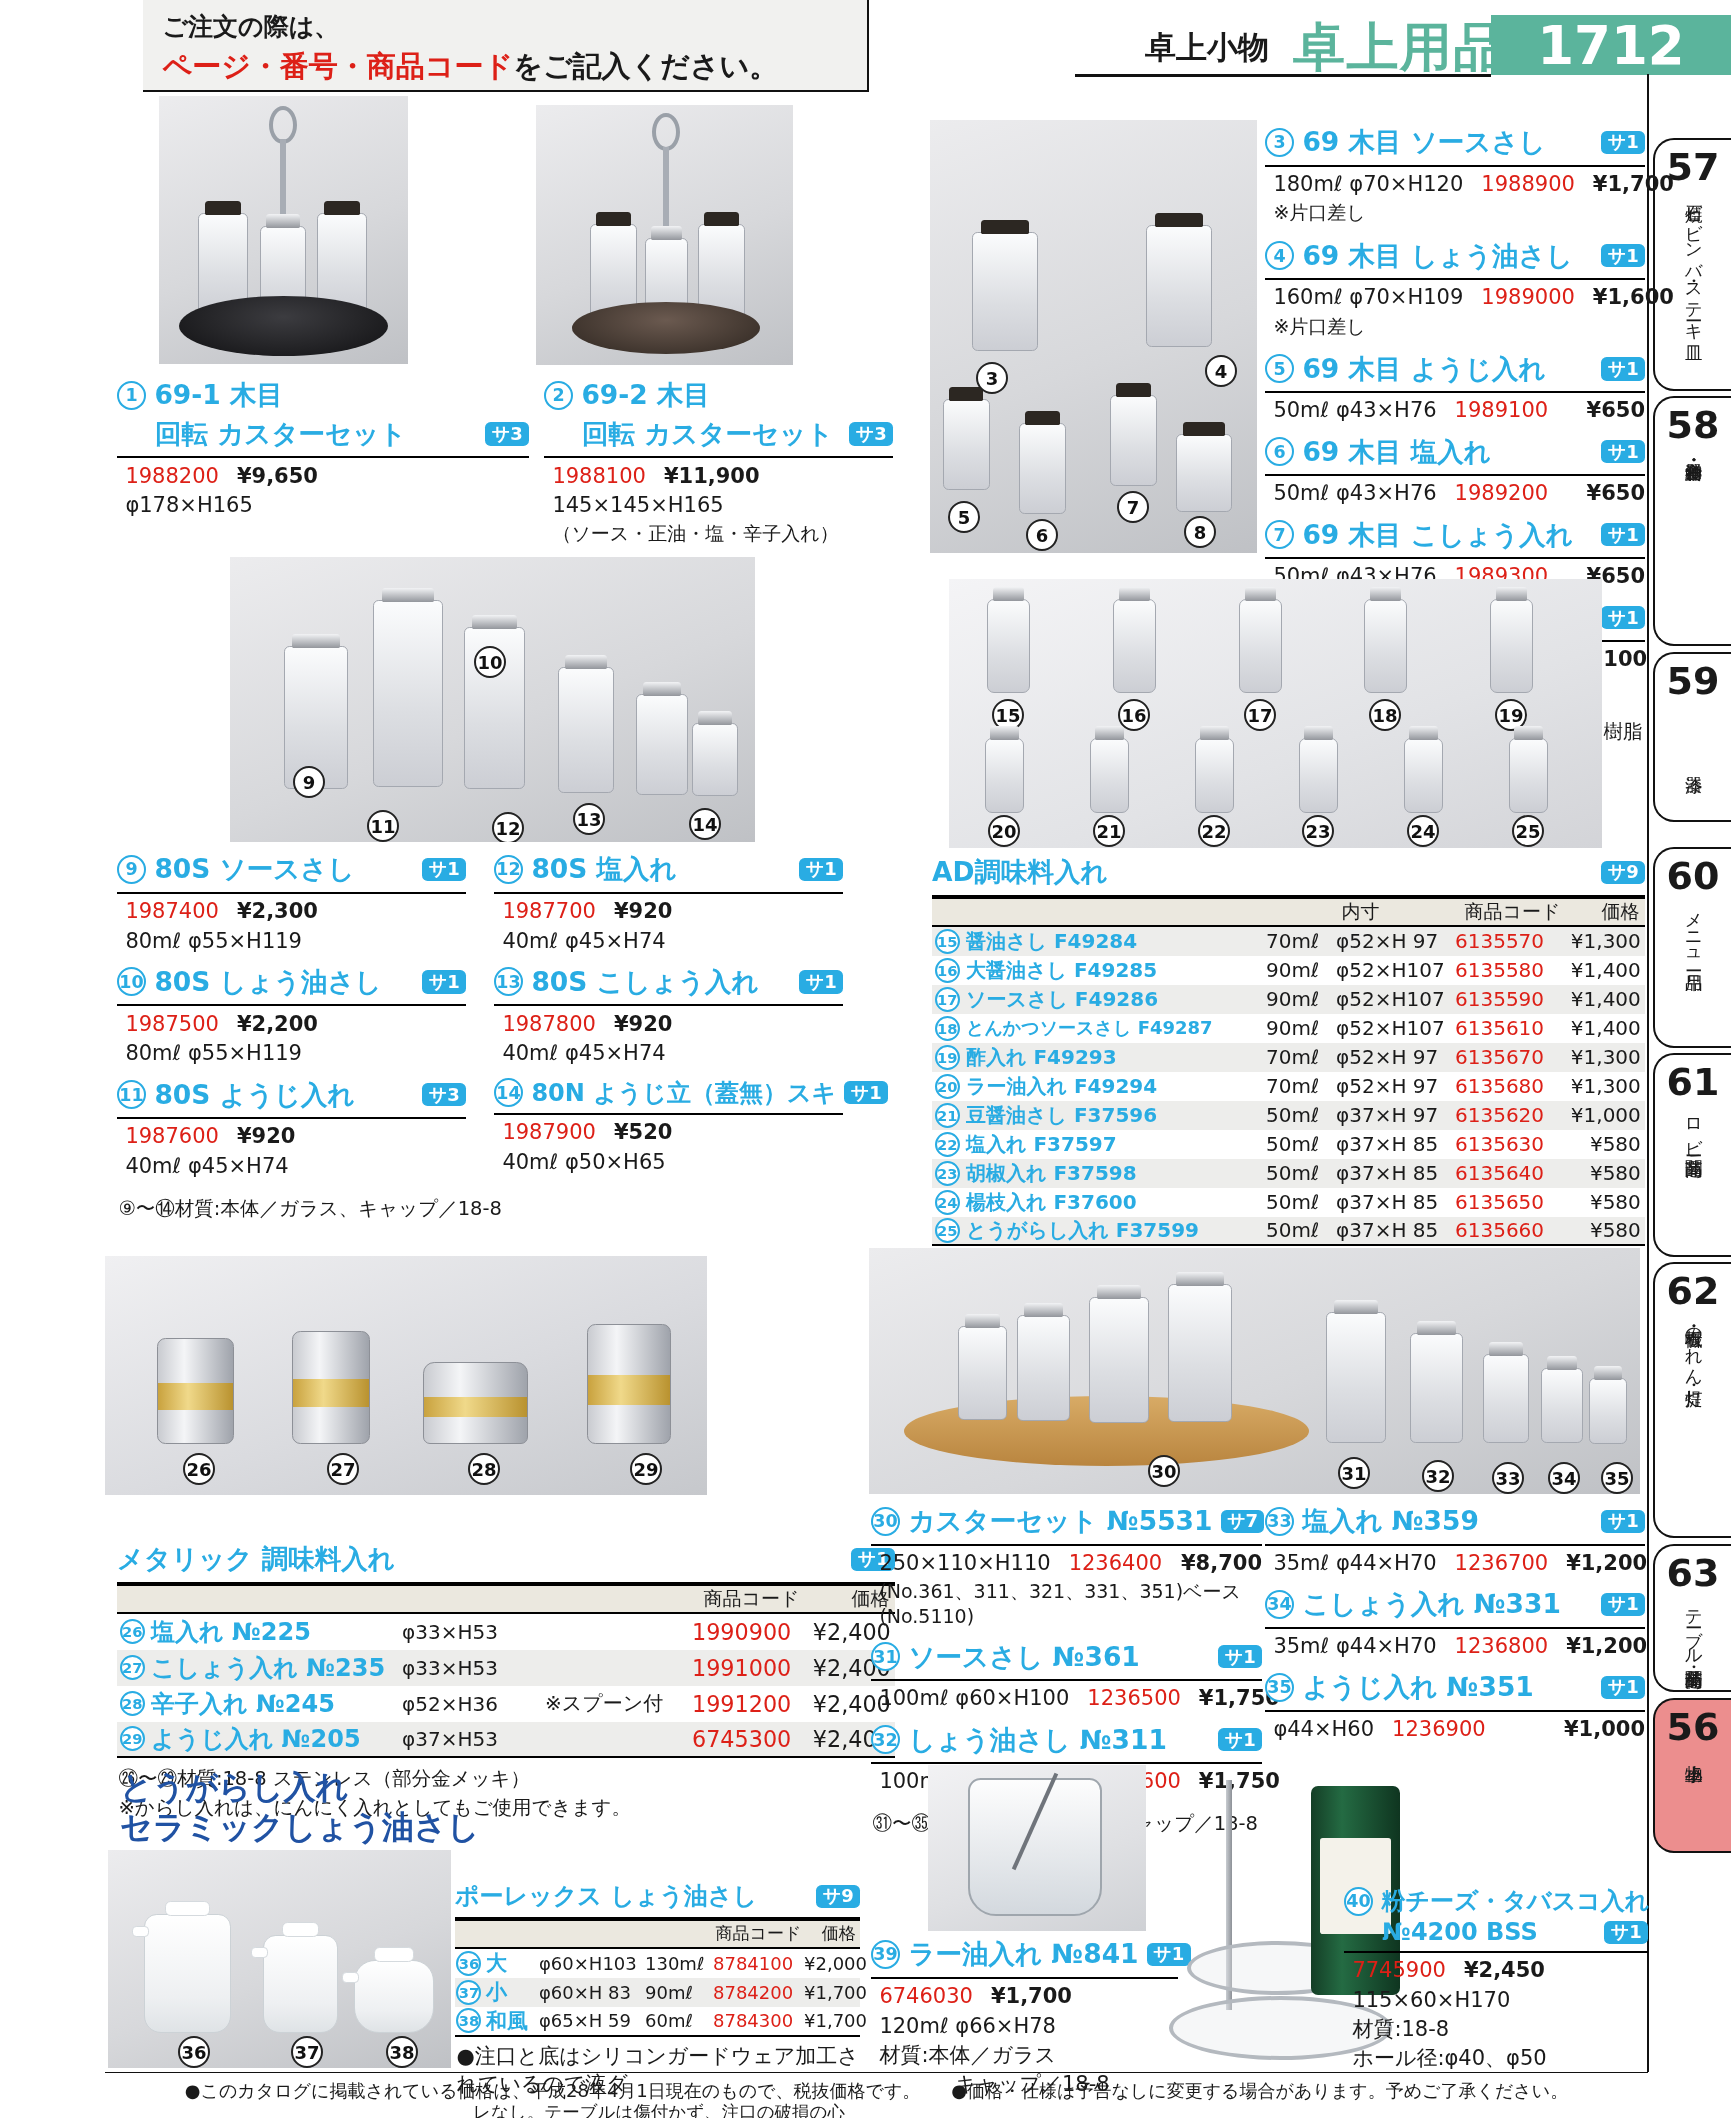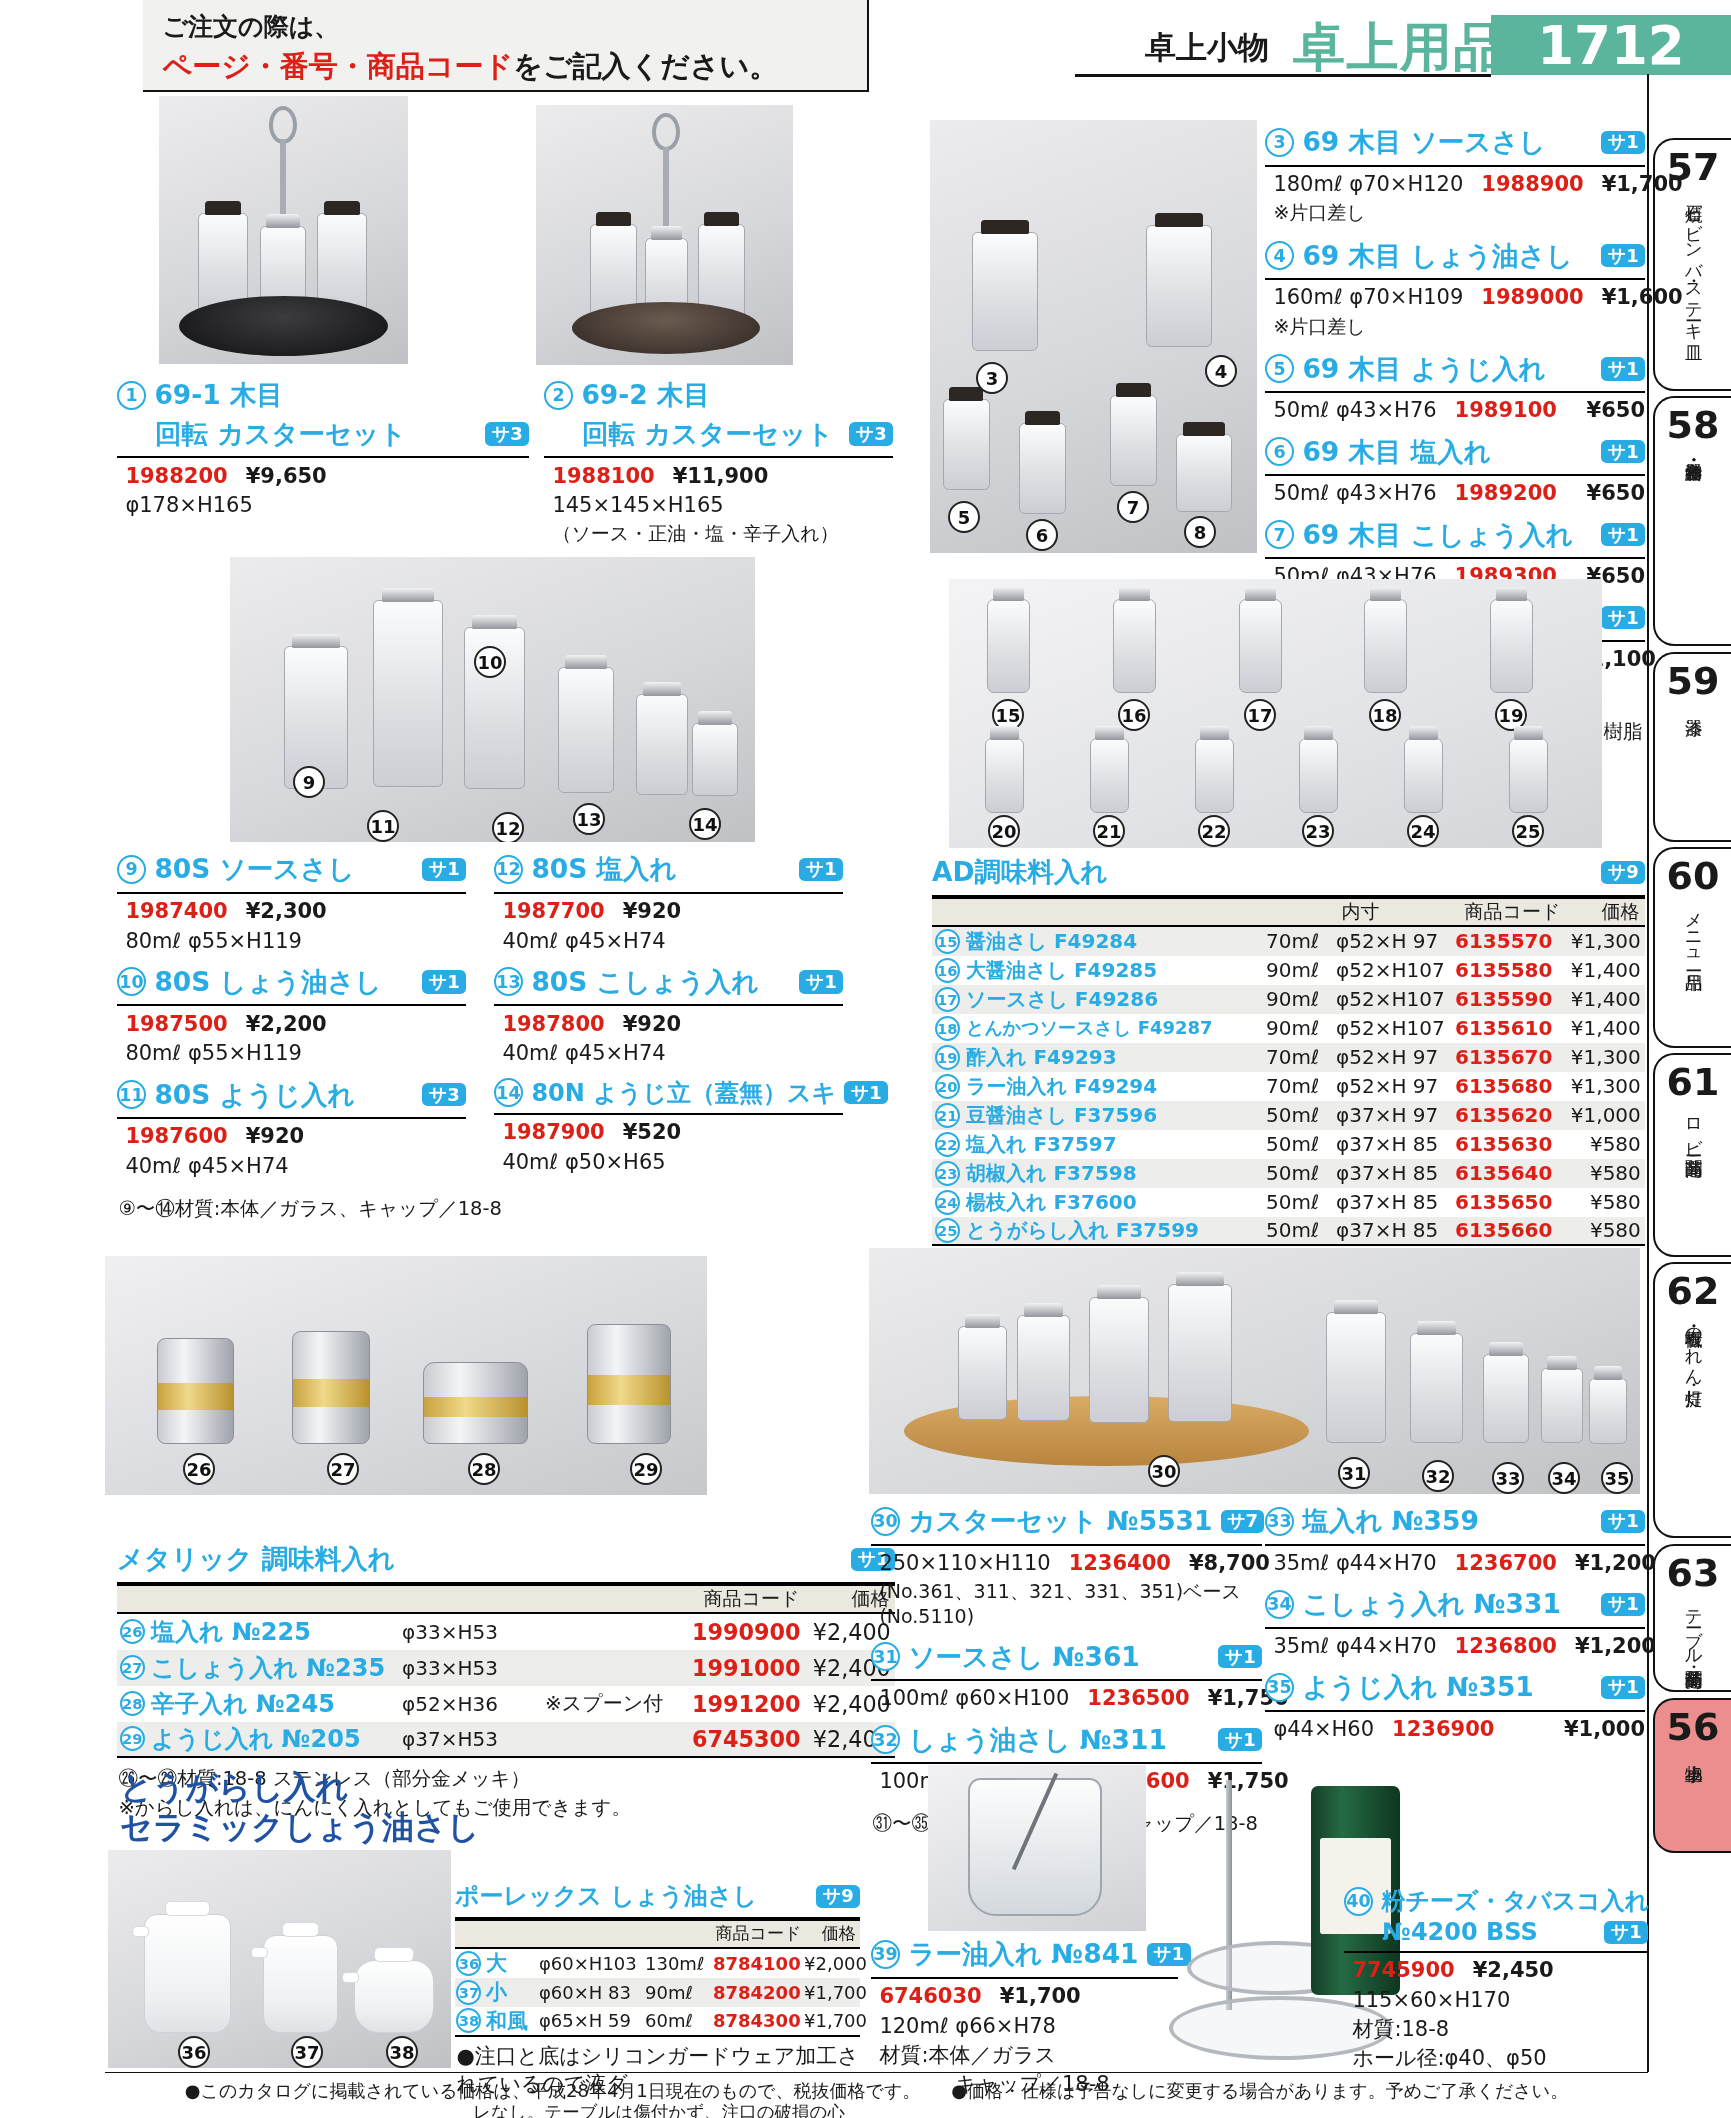--- a/index.html
+++ b/index.html
@@ -55,21 +55,21 @@
   .standrod{position:absolute;width:5.6px;background:linear-gradient(90deg,#c8ccd1,#8d9197);}
   .standtier{position:absolute;border:4.2px solid #b4b9bf;border-radius:50%;background:rgba(230,232,235,.35);}
 
   
   .trow{display:flex;align-items:center;gap:8.4px;border-bottom:2.8px solid #000;padding:1.4px 0 4.2px;}
   .numc{flex:none;width:29px;height:29px;border:2.1px solid var(--cy);border-radius:50%;color:var(--cy);
         display:flex;align-items:center;justify-content:center;font-size:17.5px;font-weight:bold;background:#fff;}
   .ttl{font-size:26.5px;font-weight:bold;color:var(--cy);white-space:nowrap;}
   .bdg{margin-left:auto;background:var(--cy);color:#fff;font-size:18px;font-weight:bold;border-radius:5.6px;padding:2.8px 6.3px;line-height:1;flex:none;}
   .ln{display:flex;gap:18px;font-size:21px;padding:5.6px 0 0 8.4px;align-items:baseline;white-space:nowrap;}
-  .code{color:var(--rd);font-weight:bold;}
+  .code{color:var(--rd);font-weight:normal;}
   .price{font-weight:bold;}
   .spec{}
   .note{font-size:19px;padding:4.2px 0 0 8.4px;}
   .gnote{font-size:19.5px;padding:7px 0 0 1.4px;}
   .item{margin-bottom:9.8px;}
   .t2{padding-left:38px;font-size:26.5px;font-weight:bold;color:var(--cy);white-space:nowrap;}
 
   
   .tbl .trow{border-bottom:4.2px solid #000;}
   .colhead{display:grid;align-items:center;background:#ebe8df;font-size:19px;border-bottom:2.1px solid #000;min-height:28px;}
@@ -108,21 +108,21 @@
   <div class="vdivider"></div>
 
   <div class="tab" style="top:138px;height:253px;">
     <div class="tnum">57</div>
     <div class="tlabel">石焼ビビンバ・ステーキ皿</div>
   </div>
   <div class="tab" style="top:396px;height:250px;">
     <div class="tnum">58</div>
     <div class="tlabel">和・洋・中・給食・食器</div>
   </div>
-  <div class="tab" style="top:652px;height:190px;">
+  <div class="tab" style="top:652px;height:170px;text-align:center;">
     <div class="tnum">59</div>
     <div class="tlabel">漆器</div>
   </div>
   <div class="tab" style="top:847px;height:201px;">
     <div class="tnum">60</div>
     <div class="tlabel">メニュー用品</div>
   </div>
   <div class="tab" style="top:1053px;height:204px;">
     <div class="tnum">61</div>
     <div class="tlabel">ロビー関連商品</div>

